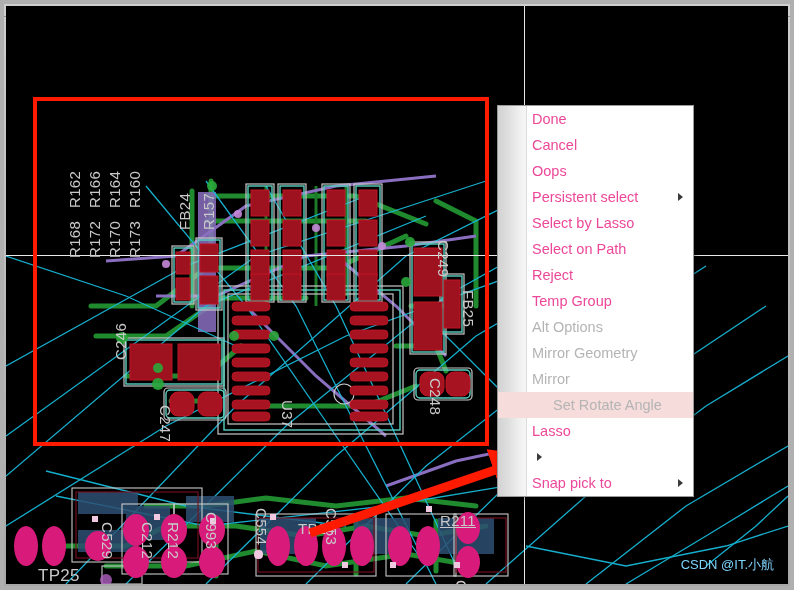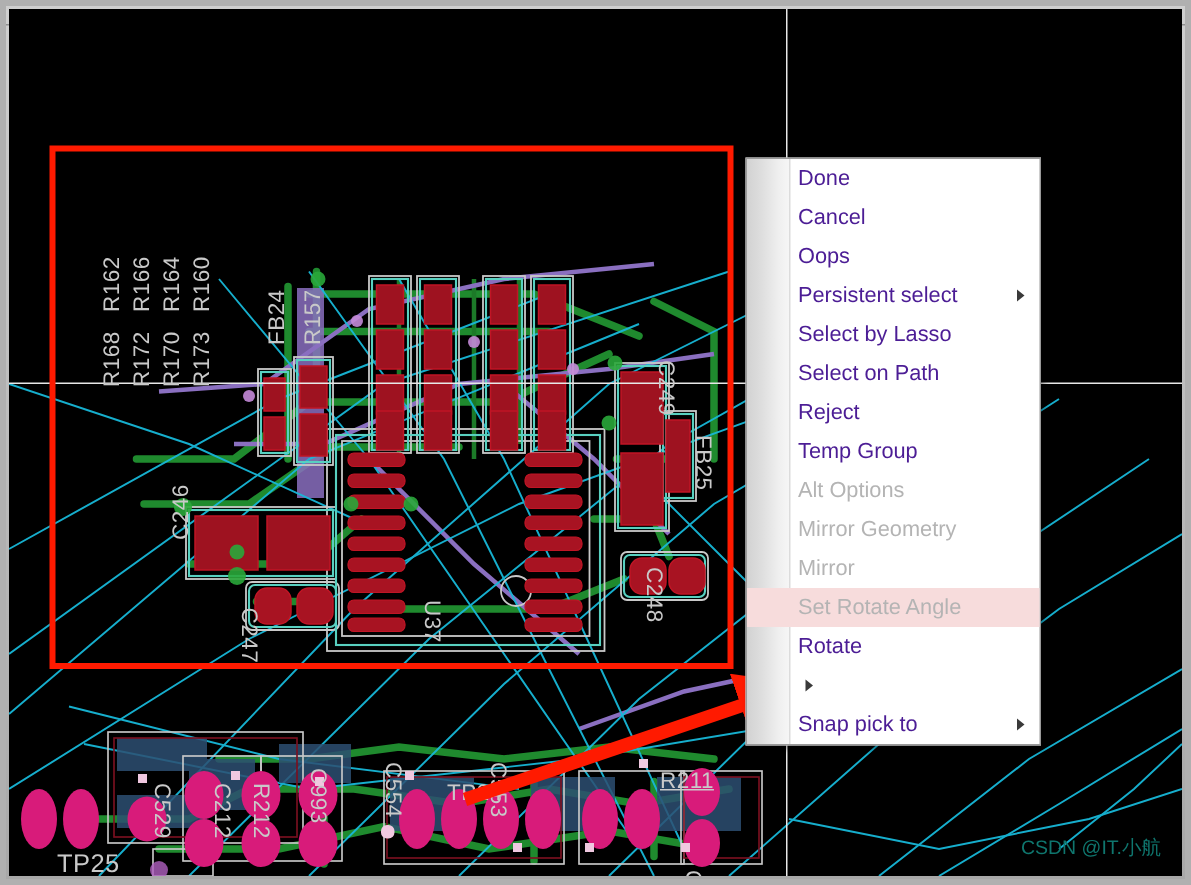--- a/index.html
+++ b/index.html
@@ -25,37 +25,37 @@
   .cross-h{position:absolute;left:0;height:1px;width:782px;background:#e8e8e8;}
 
   
   #sel-rect{position:absolute;border:4px solid #ff1a00;box-sizing:border-box;}
 
   
   .ref{position:absolute;color:#c9c9c9;font-family:"Liberation Sans",sans-serif;
        white-space:nowrap;letter-spacing:.3px;}
 
   
-  #watermark{position:absolute;right:14px;bottom:10px;color:#0f766e;
+  #watermark{position:absolute;right:14px;bottom:10px;color:#7dd3fc;
       font-size:13px;font-family:"Liberation Sans",sans-serif;}
 
   
   #ctx-menu{position:absolute;left:497px;top:105px;width:195px;
       background:#ffffff;border:1px solid #9a9a9a;
       box-shadow:2px 2px 4px rgba(0,0,0,.35);
       font-family:"Liberation Sans",sans-serif;}
   #ctx-gutter{position:absolute;left:0;top:0;width:28px;height:100%;
       background:linear-gradient(90deg,#d2d2d2 0%,#dedede 35%,#efefef 75%,#f6f6f6 100%);
       border-right:1px solid #dcdcdc;}
   .mi{position:relative;display:flex;align-items:center;height:26px;
-      padding-left:34px;padding-right:10px;font-size:14.5px;color:#4c1d95;
+      padding-left:34px;padding-right:10px;font-size:14.5px;color:#ec4899;
       box-sizing:border-box;}
   .mi .lbl{flex:1 1 auto;line-height:1;}
   .mi.disabled{color:#b4b4b4;}
-  .mi.hl{background:#f7dcdc;}
+  .mi.hl{background:#f7dcdc;text-align:center;}
   .mi .arrow{position:relative;width:10px;height:10px;flex:0 0 auto;}
   .mi .arrow::after{content:"";position:absolute;right:0;top:1px;
       border-left:5px solid #3a3a3a;border-top:4px solid transparent;
       border-bottom:4px solid transparent;}
 
   
   #annot-arrow{position:absolute;left:0;top:0;pointer-events:none;}
 </style>
 </head>
 <body>
@@ -393,21 +393,21 @@
         <div class="mi disabled">
           <span class="lbl">Mirror Geometry</span>
         </div>
         <div class="mi disabled">
           <span class="lbl">Mirror</span>
         </div>
         <div class="mi disabled hl">
           <span class="lbl">Set Rotate Angle</span>
         </div>
         <div class="mi">
-          <span class="lbl">Rotate</span>
+          <span class="lbl">Lasso</span>
         </div>
         <div class="mi">
           <span class="arrow"></span>
         </div>
         <div class="mi">
           <span class="lbl">Snap pick to</span>
           <span class="arrow"></span>
         </div>
       </div>
   </div>

